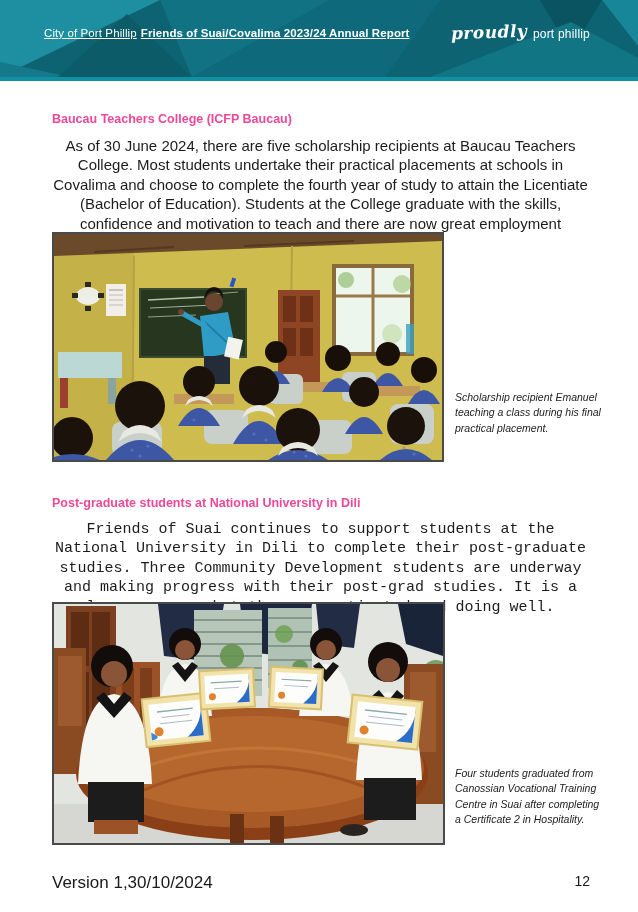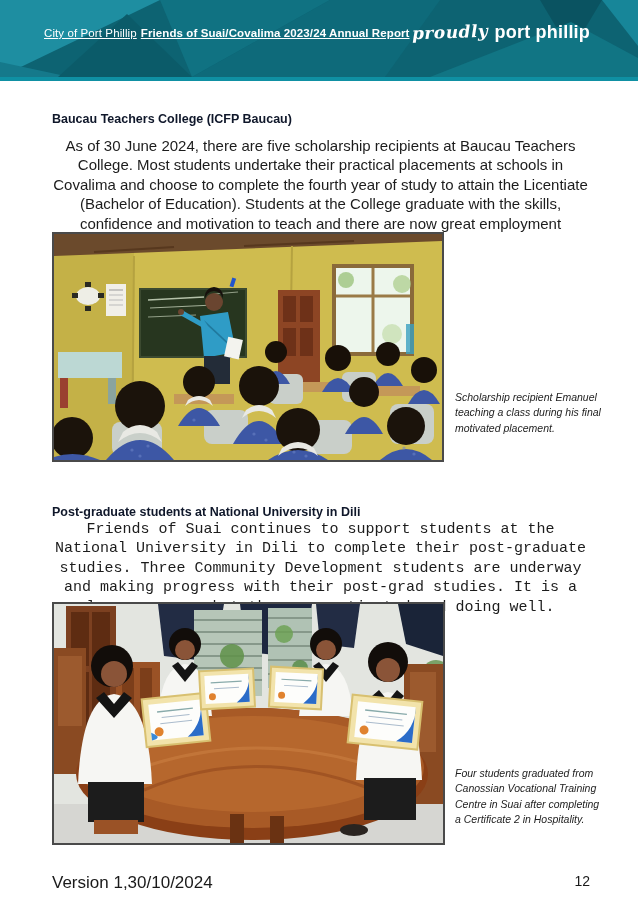--- a/index.html
+++ b/index.html
@@ -16,23 +16,23 @@
   }
   .banner-text .bold{font-weight:bold;margin-left:4px;}
   .logo{
     position:absolute;right:48px;top:22px;color:#ffffff;display:flex;align-items:baseline;gap:6px;
     white-space:nowrap;
   }
   .logo .script{
     font-family:"DejaVu Serif",serif;font-style:italic;font-weight:bold;font-size:17px;
     transform:rotate(-2deg);letter-spacing:0.5px;
   }
-  .logo .wordmark{font-weight:bold;font-size:18px;letter-spacing:0.2px;}
+  .logo .wordmark{font-weight:normal;font-size:12px;letter-spacing:0.2px;}
   
-  .h-section{position:absolute;left:52px;width:537px;font-size:12.5px;font-weight:bold;color:#0f172a;}
+  .h-section{position:absolute;left:52px;width:537px;font-size:12.5px;font-weight:bold;color:#ec4899;}
   .para{position:absolute;left:52px;width:537px;font-size:15px;line-height:19.4px;color:#1c1c1c;text-align:center;}
   .caption{
     position:absolute;left:455px;width:150px;font-size:10.5px;font-style:italic;
     line-height:15.4px;color:#222;
   }
   .photo{
     position:absolute;left:52px;border:2px solid #4a4a4a;background:#ddd;box-sizing:border-box;
   }
   .photo svg{display:block;}
   
@@ -185,23 +185,23 @@
         <circle cx="212" cy="206" r="1.6"></circle>
           <circle cx="240" cy="218" r="1.6"></circle>
         <circle cx="252" cy="222" r="1.6"></circle>
           <circle cx="140" cy="186" r="1.6"></circle>
         <circle cx="350" cy="214" r="1.6"></circle>
           <circle cx="360" cy="220" r="1.6"></circle>
       </g>
     </svg>
   </div>
 
-  <div class="caption" style="top:390px;">Scholarship recipient Emanuel teaching a class during his final motivated placement.</div>
-
-  <div class="h-section" style="top:496px;margin-top:9px;">Post-graduate students at National University in Dili</div>
+  <div class="caption" style="top:390px;">Scholarship recipient Emanuel teaching a class during his final practical placement.</div>
+
+  <div class="h-section" style="top:496px;">Post-graduate students at National University in Dili</div>
   <div class="para" style="top:520px;font-family:Liberation Mono, monospace;">Friends of Suai continues to support students at the National University in Dili to complete their post-graduate studies. Three Community Development students are underway and making progress with their post-grad studies. It is a long process, but they are motivated and doing well.</div>
 
   <div class="photo" style="top:602px;width:393px;height:243px;">
     <svg width="389" height="239" viewBox="0 0 389 239" preserveAspectRatio="none">
 
       <rect width="389" height="239" fill="#e3e5e0"></rect>
 
       <polygon points="104,0 170,0 160,58 110,52" fill="#222c44"></polygon>
       <polygon points="186,0 258,0 250,54 192,48" fill="#1d2740"></polygon>
       <polygon points="262,0 306,0 300,44 266,40" fill="#222c44"></polygon>

